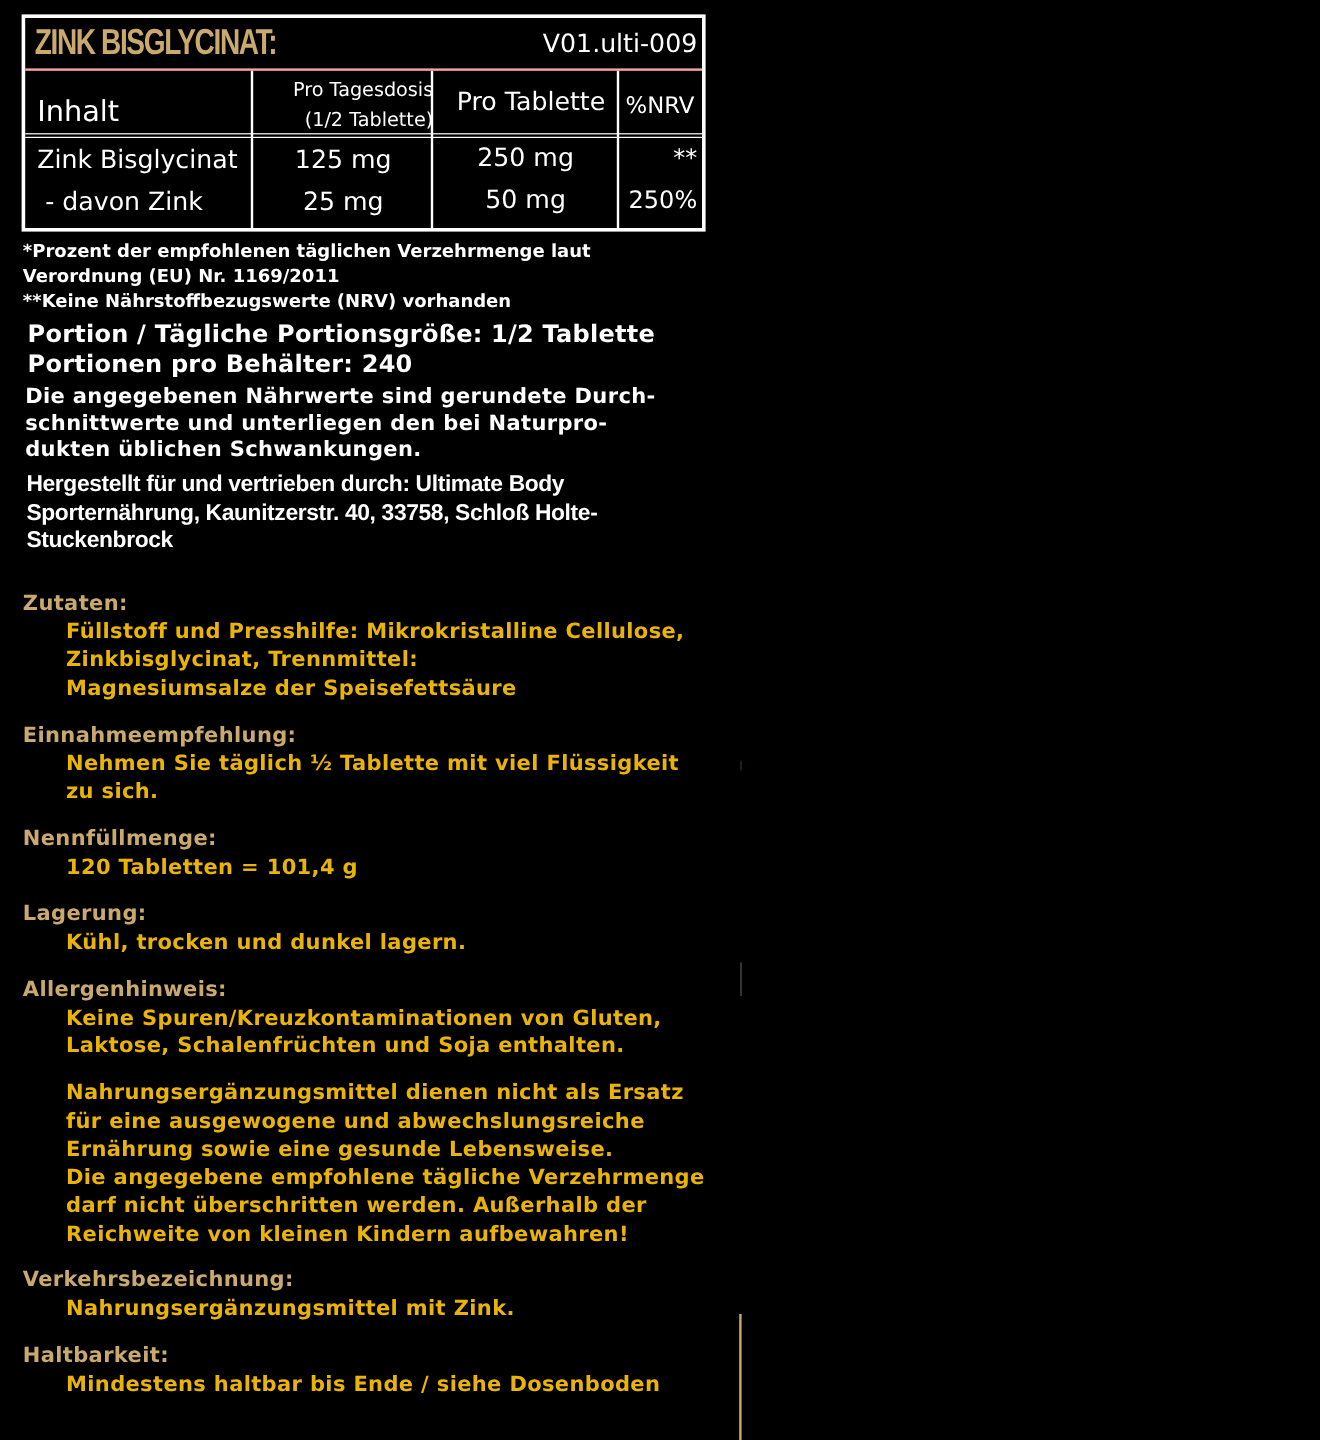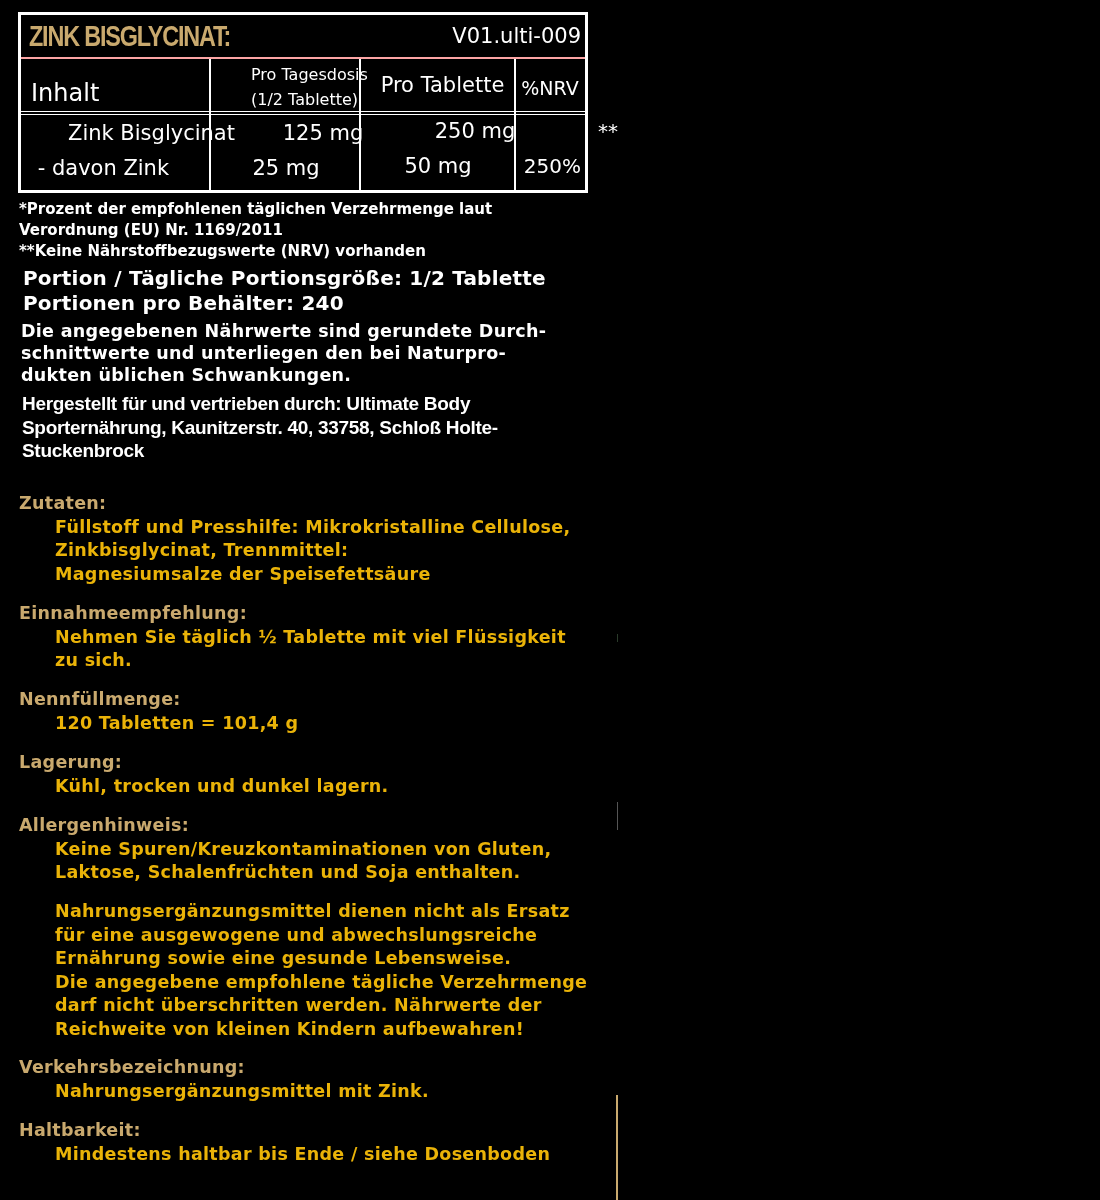--- a/index.html
+++ b/index.html
@@ -49,26 +49,26 @@
       border-bottom: 4px double #fff;
     }
     .body-row {
       position: absolute; left: 0; top: 100px; width: 564px; height: 75px;
     }
     .vline {
       position: absolute; top: 44px; bottom: 0; width: 2px; background: #fff;
     }
     .cell { position: absolute; color: #fff; }
     .h-inhalt { left: 10px; top: 20px; font-size: 24px; }
-    .h-tages { left: 190px; width: 150px; top: 3px; font-size: 16px; text-align: left; line-height: 25px; padding-left: 40px; }
+    .h-tages { left: 190px; width: 150px; top: 3px; font-size: 16px; text-align: right; line-height: 25px; }
     .h-tablette { left: 340px; width: 163px; top: 14px; font-size: 21px; text-align: center; }
     .h-nrv { left: 495px; width: 68px; top: 18px; font-size: 19px; text-align: center; }
 
     .b-row1, .b-row2 { position: absolute; left: 0; width: 564px; height: 35px; }
-    .b-row1 { top: 4px; margin-left: 37px; }
+    .b-row1 { top: 4px; }
     .b-row2 { top: 39px; }
     .b-name { left: 10px; top: 2px; font-size: 21px; }
     .b-tages { left: 190px; width: 150px; top: 2px; font-size: 21px; text-align: center; }
     .b-tab { left: 340px; width: 154px; top: 0px; font-size: 21px; text-align: center; }
     .b-nrv { right: 4px; top: 0px; font-size: 20px; text-align: right; }
 
     
     .footnotes {
       position: absolute; left: 19px; top: 199px;
       font-size: 15px; font-weight: bold; line-height: 21px; width: 580px;
@@ -208,21 +208,21 @@
       <div>Laktose, Schalenfrüchten und Soja enthalten.</div>
     </div>
   </div>
 
   <div class="sec" style="top:900px">
     <div class="t">
       <div>Nahrungsergänzungsmittel dienen nicht als Ersatz</div>
       <div>für eine ausgewogene und abwechslungsreiche</div>
       <div>Ernährung sowie eine gesunde Lebensweise.</div>
       <div>Die angegebene empfohlene tägliche Verzehrmenge</div>
-      <div>darf nicht überschritten werden. Nährwerte der</div>
+      <div>darf nicht überschritten werden. Außerhalb der</div>
       <div>Reichweite von kleinen Kindern aufbewahren!</div>
     </div>
   </div>
 
   <div class="sec" style="top:1056px">
     <div class="h">Verkehrsbezeichnung:</div>
     <div class="t">
       <div>Nahrungsergänzungsmittel mit Zink.</div>
     </div>
   </div>

